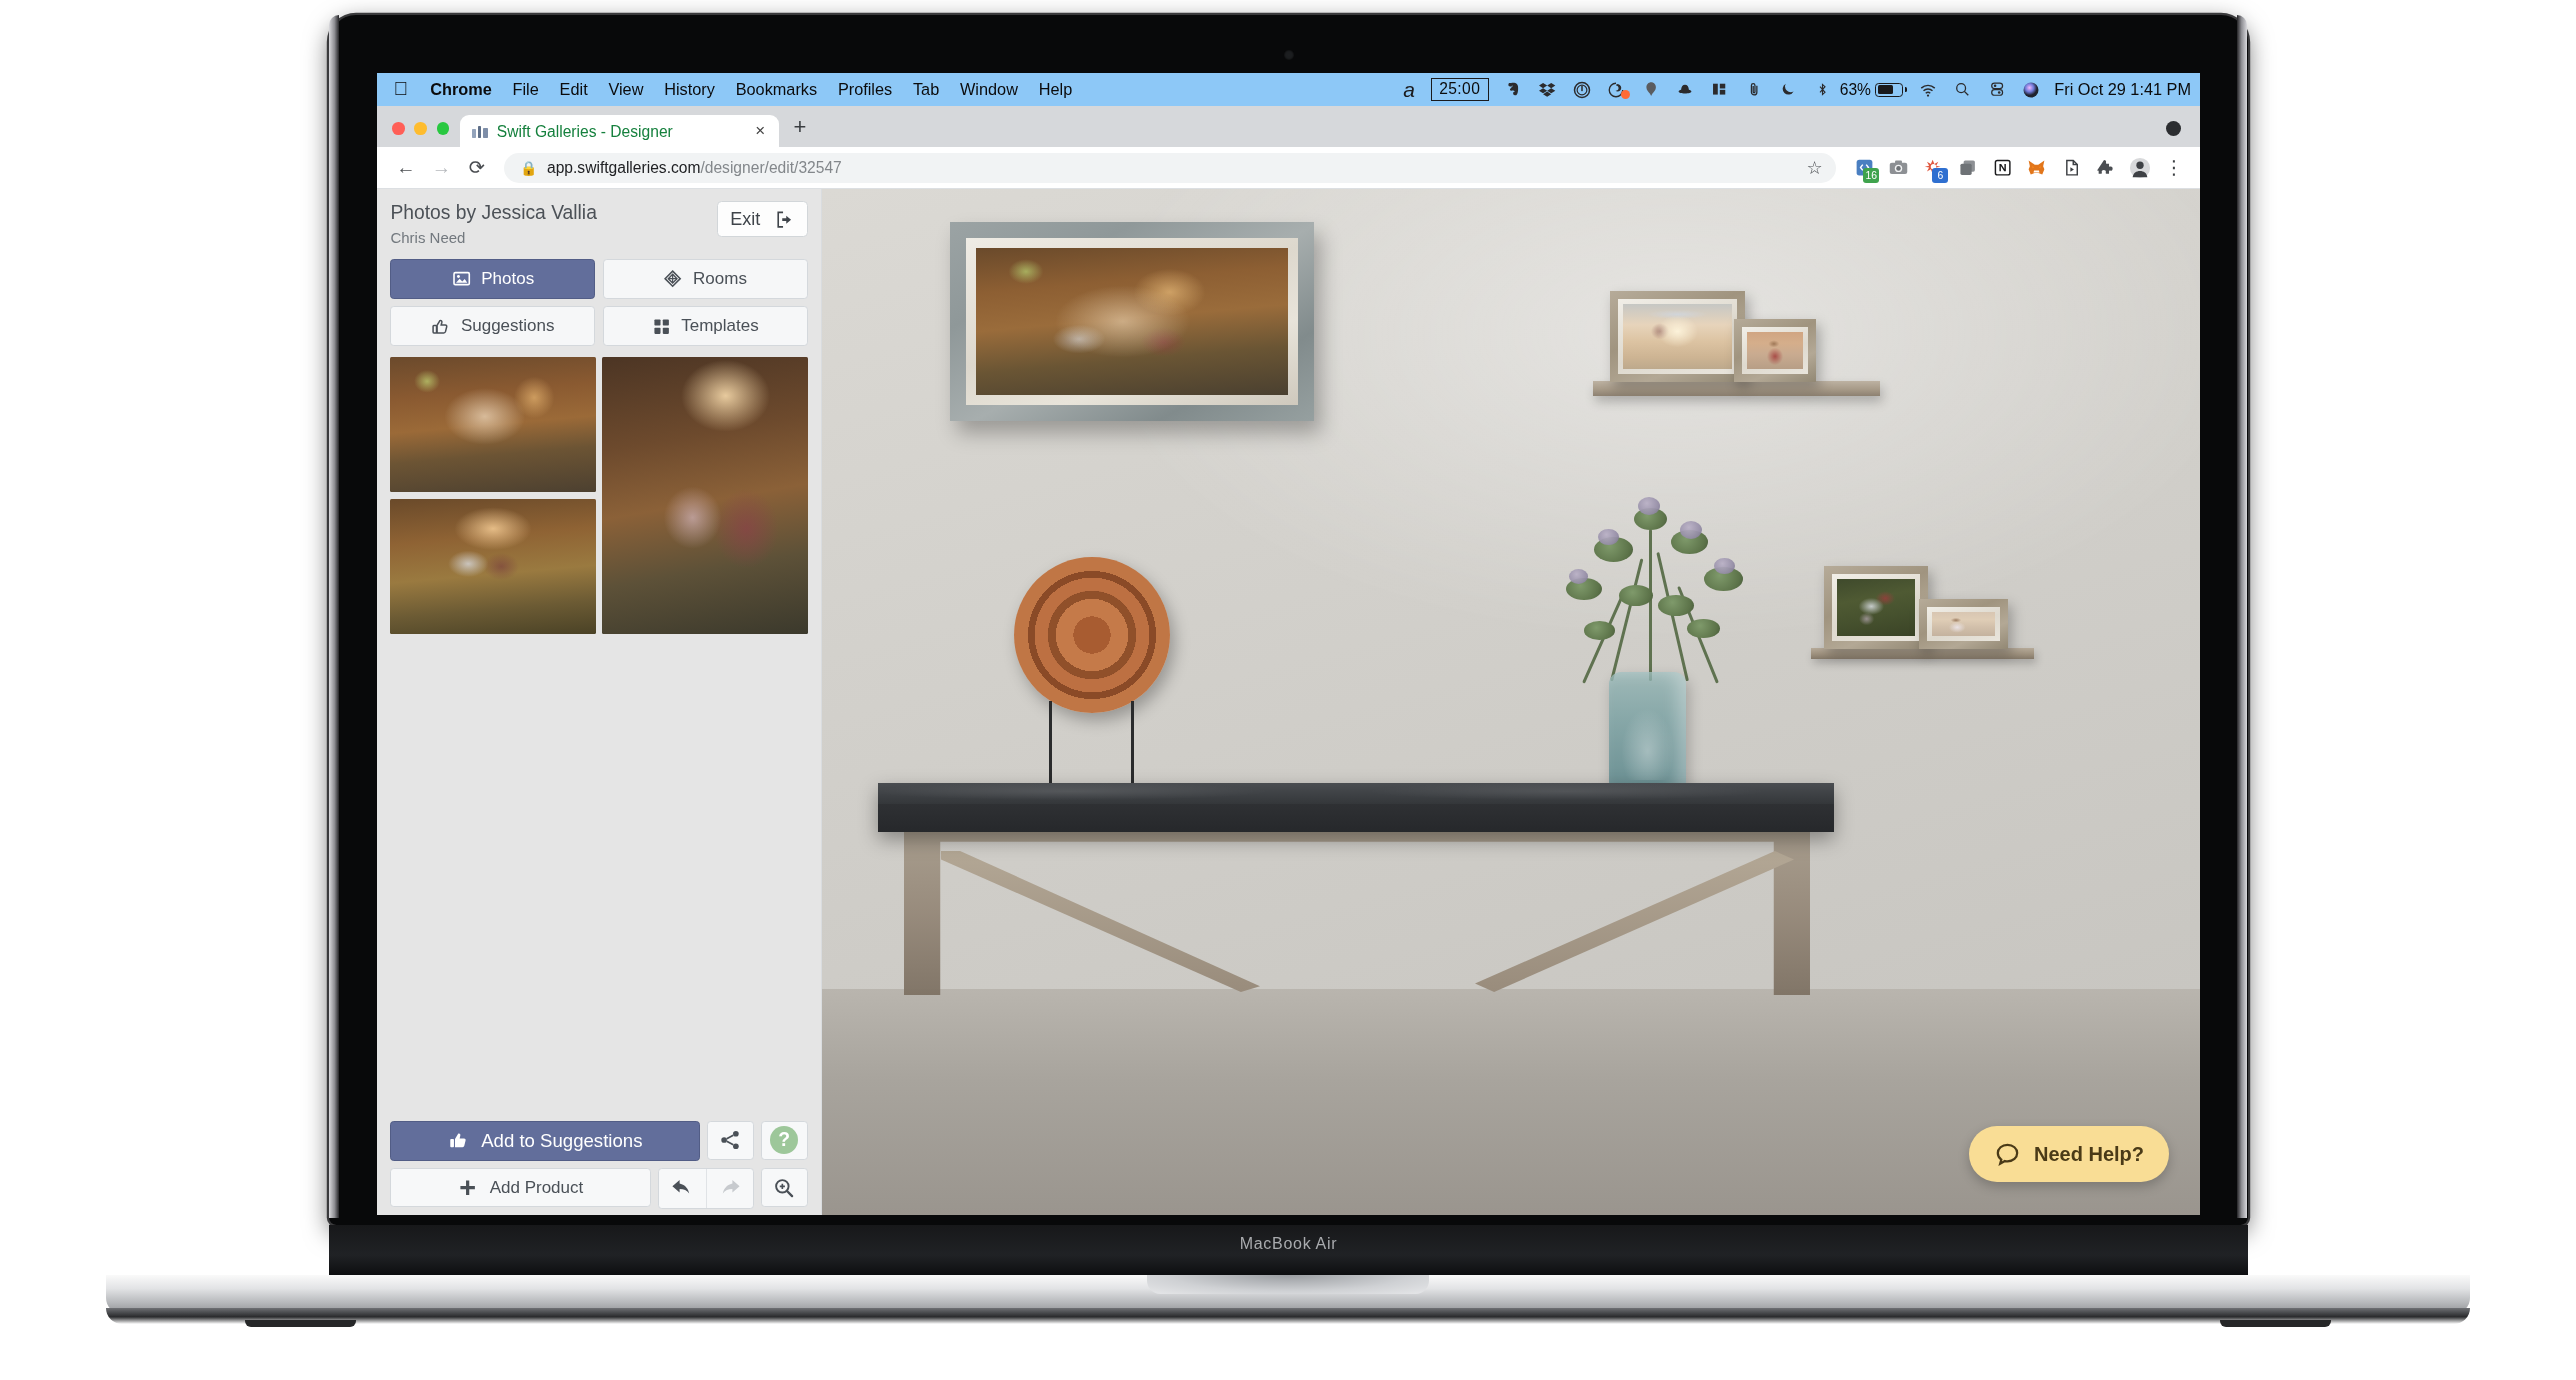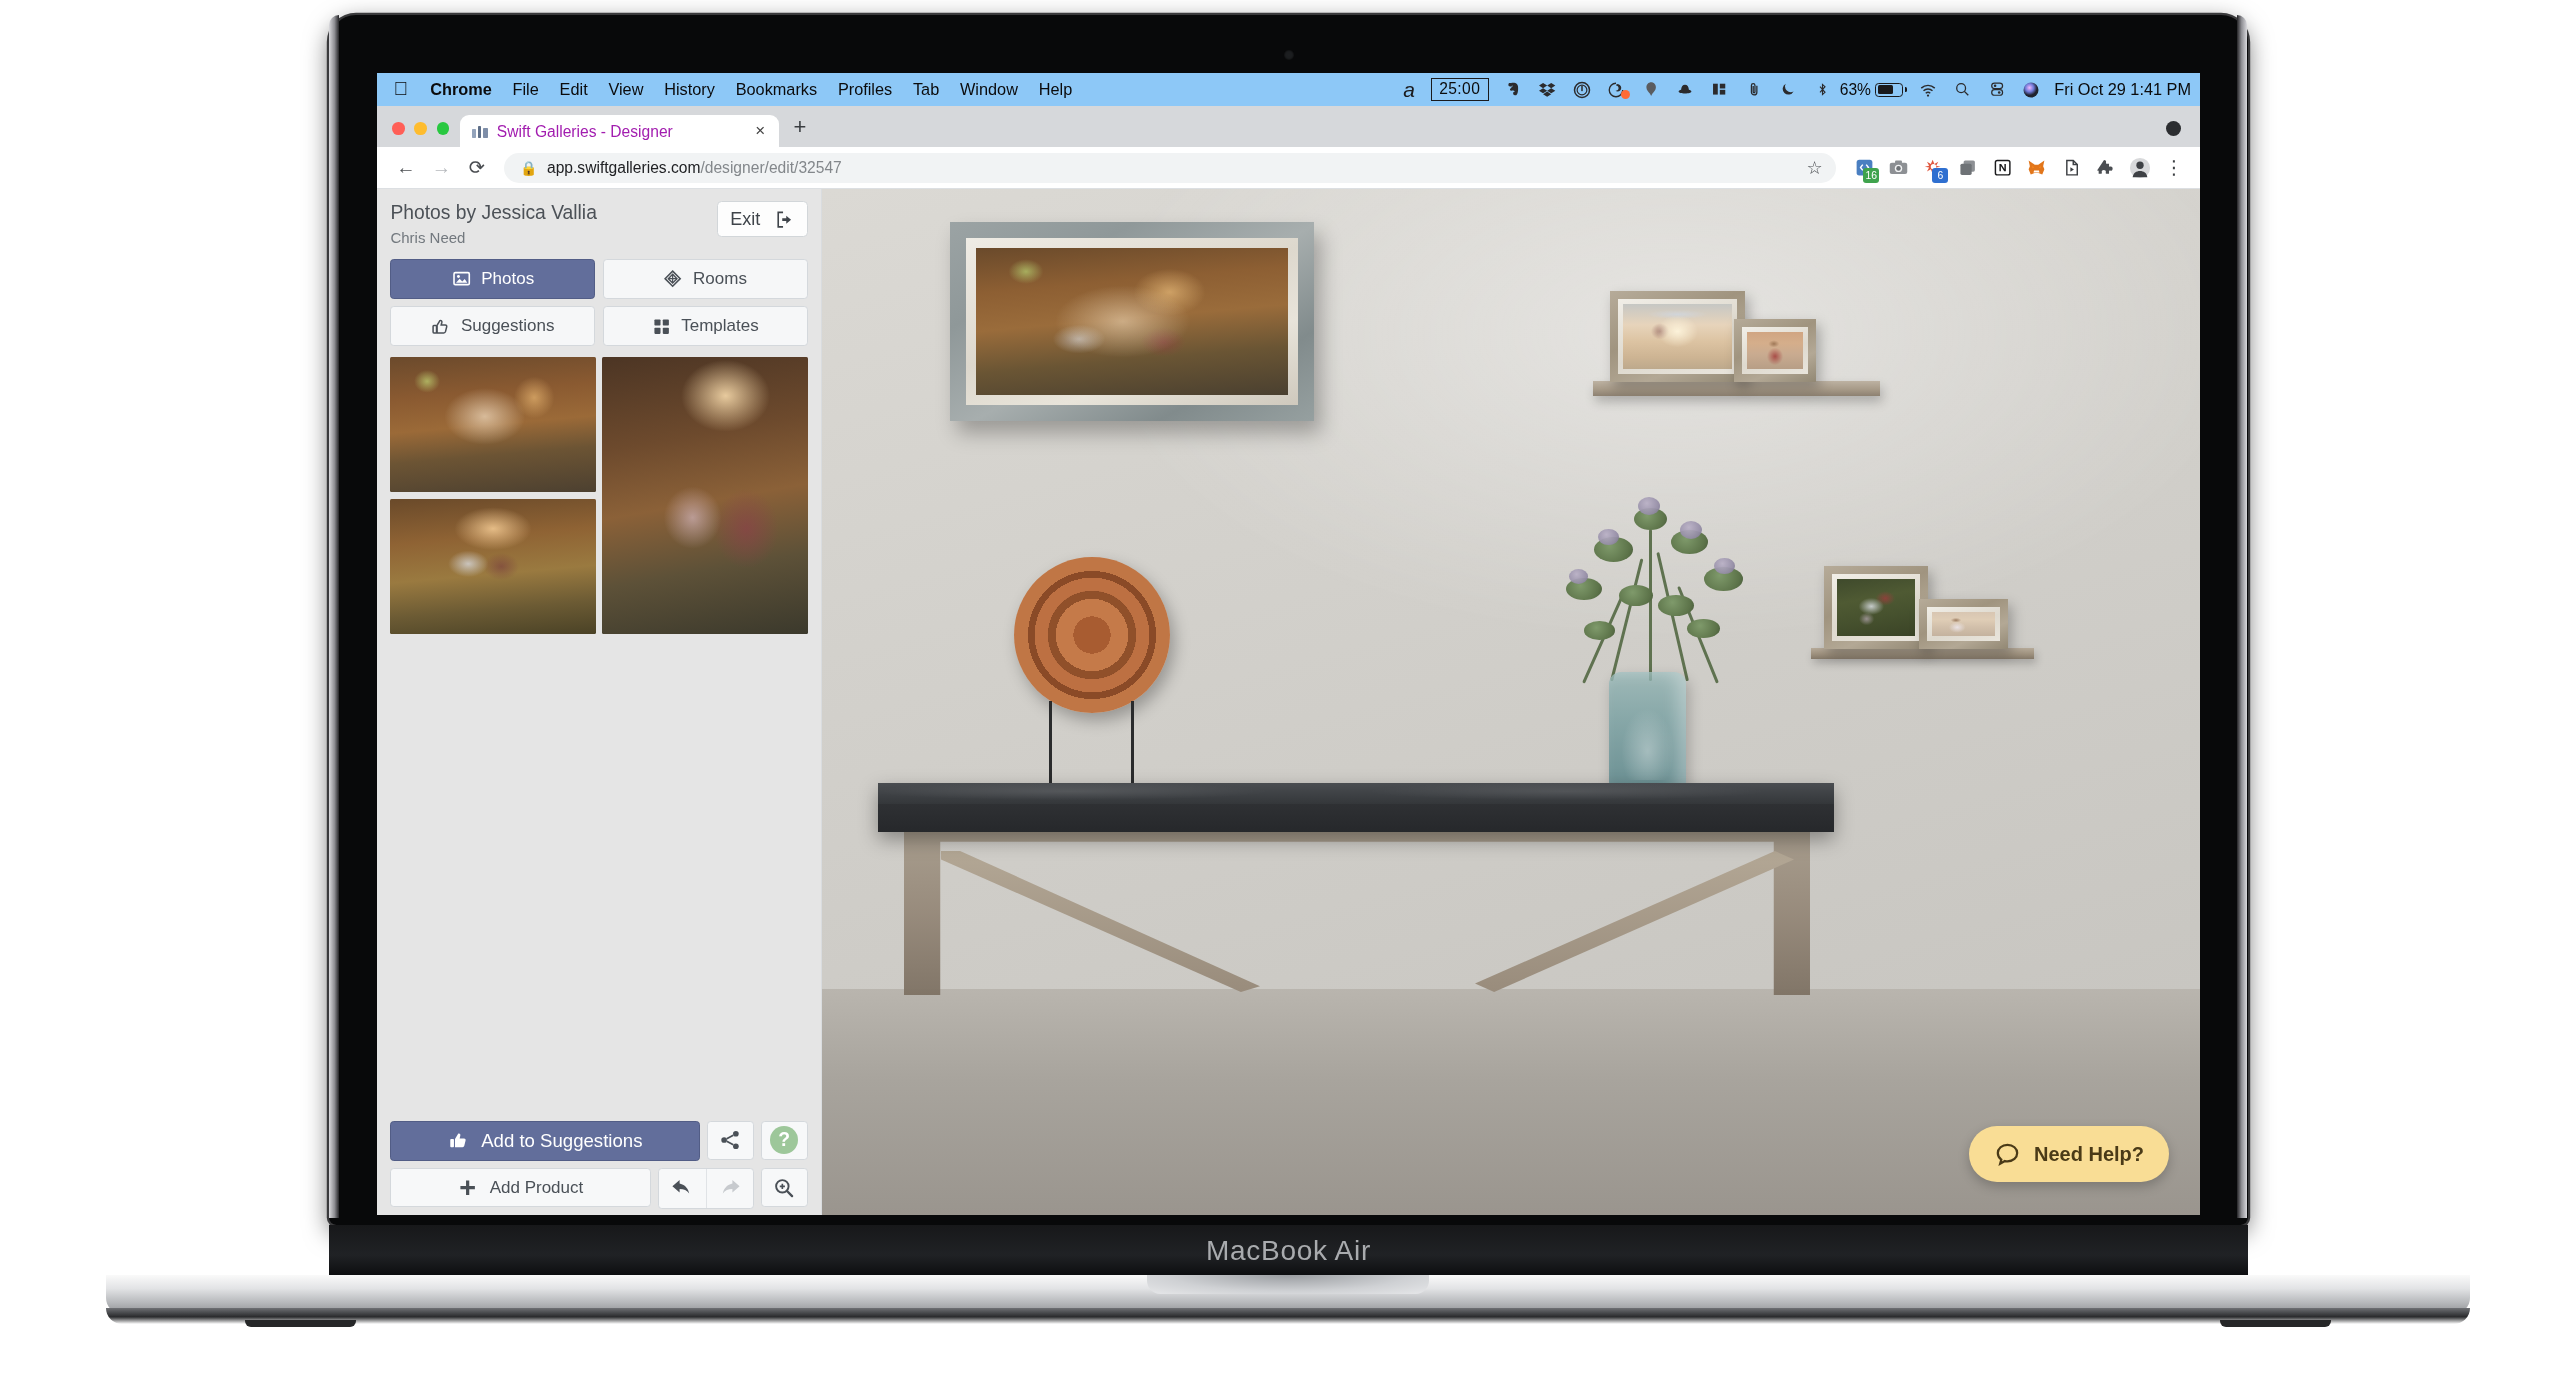--- a/index.html
+++ b/index.html
@@ -64,21 +64,21 @@
     position: absolute;
     left: 329px; top: 1225px;
     width: 1919px; height: 50px;
     background: linear-gradient(180deg,#17181a 0%, #202225 60%, #0d0e10 100%);
   }
   #base-label {
     position: absolute;
     left: 0; top: 10.4px; width: 100%;
     text-align: center;
     color: #a9abae;
-    font-size: 28px;
+    font-size: 16px;
     letter-spacing: 0.7px;
     font-family: "Liberation Sans", sans-serif;
     font-weight: 300;
   }
   #laptop-base-body {
     position: absolute;
     left: 106px; top: 1275px;
     width: 2364px; height: 39px;
     background: linear-gradient(180deg,#fafafa 0%, #e2e3e5 35%, #b7b9bc 70%, #8e9094 100%);
     border-radius: 0 0 16.3px 16.3px;
@@ -182,21 +182,21 @@
   }
   #tab-favicon {
     width: 16.3px; height: 13.4px; flex: 0 0 auto;
     display: grid; grid-template-columns: 4.5px 3.7px 5.2px; gap: 1.5px; align-items: end;
   }
   #tab-favicon i { display: block; background: #6f7f96; border-radius: 0.7px; }
   #tab-favicon i:nth-child(1){ height: 9px; background:#93a3bb; }
   #tab-favicon i:nth-child(2){ height: 12.6px; background:#5e6f89; }
   #tab-favicon i:nth-child(3){ height: 10.4px; background:#7e8ea8; }
   #tab-title {
-    font-size: 15.6px; color: #a21caf; white-space: nowrap;
+    font-size: 15.6px; color: #15803d; white-space: nowrap;
     overflow: hidden; text-overflow: ellipsis; flex: 1 1 auto;
   }
   #tab-close { font-size: 17px; color: #444; line-height: 1; padding: 0 3px 2.2px; }
   #new-tab { font-size: 22px; color: #3a3d41; padding: 0 13.4px 10.4px 15px; line-height: 1; }
   #tabstrip-spacer { flex: 1 1 auto; }
   #window-menu-dot {
     width: 15px; height: 15px; border-radius: 50%;
     background: #2b2d30; margin: 0 19.3px 12px 0;
   }
 

